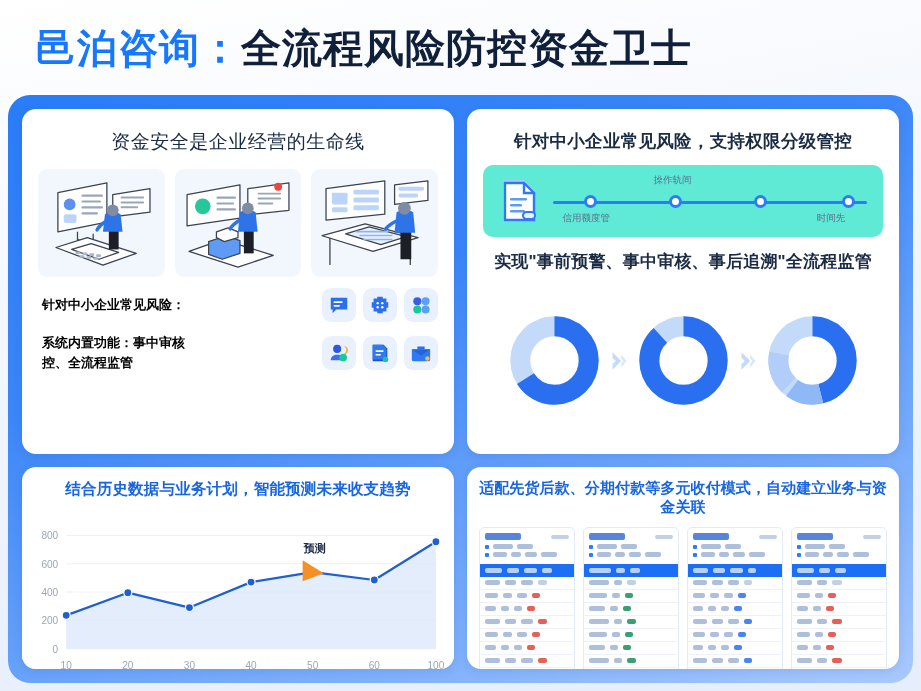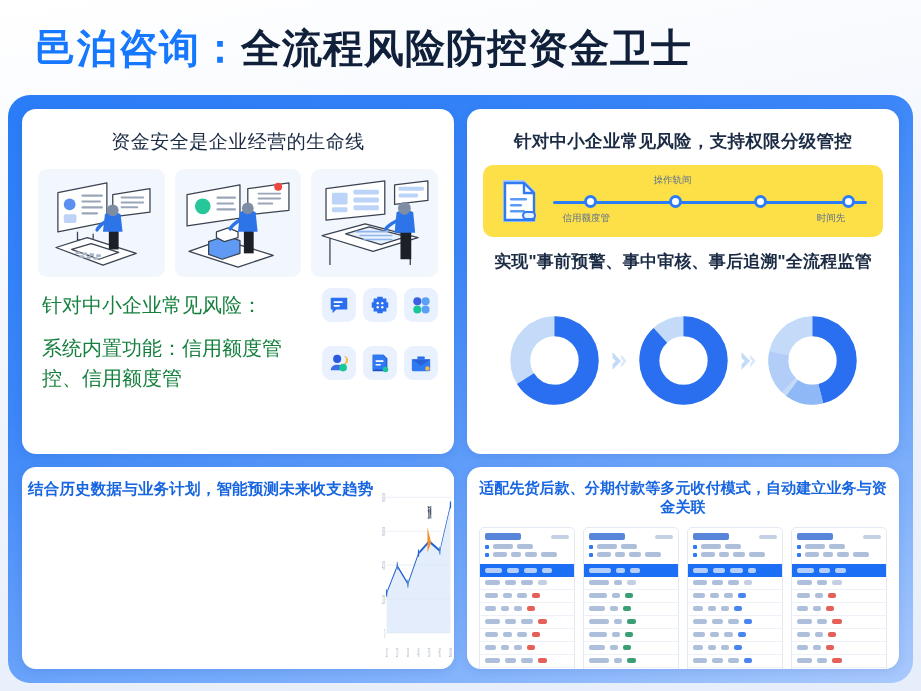--- a/index.html
+++ b/index.html
@@ -50,38 +50,38 @@
   }
   .illus-row{display:flex;gap:10px;}
   .illus{
     flex:1;height:108px;background:#f2f6fd;border-radius:9px;
     display:flex;align-items:center;justify-content:center;
   }
   .illus svg{width:118px;height:96px;}
 
   .info-row{display:flex;align-items:center;margin-top:11px;}
   .info-text{
-    flex:1;font-size:20px;line-height:1.5;color:#15803d;font-weight:normal;
+    flex:1;font-size:13px;line-height:1.5;color:#000000;font-weight:bold;
     padding-left:4px;
   }
   .icon-set{display:flex;gap:7px;}
   .icon-tile{
     width:34px;height:34px;border-radius:9px;background:#eaf1fe;
     display:flex;align-items:center;justify-content:center;
   }
   .icon-tile svg{width:22px;height:22px;}
 
   
   .cardB{padding:16px 16px 12px;box-sizing:border-box;display:flex;flex-direction:column;}
   .cardB-title{
     text-align:center;font-size:17.5px;font-weight:bold;color:#1b2b44;
     margin:4px 0 12px;letter-spacing:.3px;
   }
   .timeline-box{
-    background:#fde047;border-radius:10px;height:72px;
+    background:#5eead4;border-radius:10px;height:72px;
     display:flex;align-items:center;padding:0 16px;box-sizing:border-box;gap:14px;
     position:relative;
   }
   .doc-icon svg{width:40px;height:46px;display:block;}
   .tl{flex:1;position:relative;height:58px;}
   .tl-line{position:absolute;left:0;right:0;top:29px;height:2.5px;background:#2a7cf7;border-radius:2px;}
   .tl-dot{
     position:absolute;top:23px;width:13px;height:13px;border-radius:50%;
     background:#fff;border:3px solid #2a7cf7;box-sizing:border-box;
   }
@@ -91,21 +91,21 @@
 
   .cardB-sub{
     text-align:center;font-size:17px;font-weight:bold;color:#1b2b44;
     margin:13px 0 6px;letter-spacing:.2px;
   }
   .donut-row{flex:1;display:flex;align-items:center;justify-content:center;gap:4px;}
   .donut{width:95px;height:95px;}
   .chev{width:26px;height:26px;flex:none;}
 
   
-  .cardC{display:flex;}
+  .cardC{display:flex;flex-direction:column;}
   .cardC-title{
     text-align:center;font-size:15.5px;font-weight:bold;color:#1765e0;
     padding:12px 6px 10px;letter-spacing:.2px;
   }
   .chart-wrap{flex:1;background:#fff;position:relative;}
   .chart-wrap svg{width:100%;height:100%;display:block;}
 
   
   .cardD{display:flex;flex-direction:column;}
   .cardD-title{
@@ -288,22 +288,22 @@
                   <circle cx="17" cy="8" r="4.4" fill="#5aa0f6"></circle>
                   <circle cx="8" cy="17" r="4.4" fill="#19c79a"></circle>
                   <circle cx="17" cy="17" r="4.4" fill="#5aa0f6"></circle>
                 </svg>
             </div>
           </div>
         </div>
 
         <div class="info-row">
           <div class="info-text">
-            <div>系统内置功能：信用额度管</div>
-            <div>控、信用额度管</div>
+            <div>系统内置功能：事中审核</div>
+            <div>控、全流程监管</div>
           </div>
           <div class="icon-set">
             <div class="icon-tile">
               <svg viewBox="0 0 24 24">
                   <path d="M17 4a5 5 0 1 1-1 9.9A5.5 5.5 0 0 0 17 4z" fill="#f4b942"></path>
                   <circle cx="10" cy="7.5" r="4.4" fill="#2a5ae0"></circle>
                   <path d="M3 20c0-4 3.3-6 7-6s7 2 7 6z" fill="#3b6fe8"></path>
                   <circle cx="16.5" cy="17" r="4.2" fill="#19c79a"></circle>
                 </svg>
             </div>

